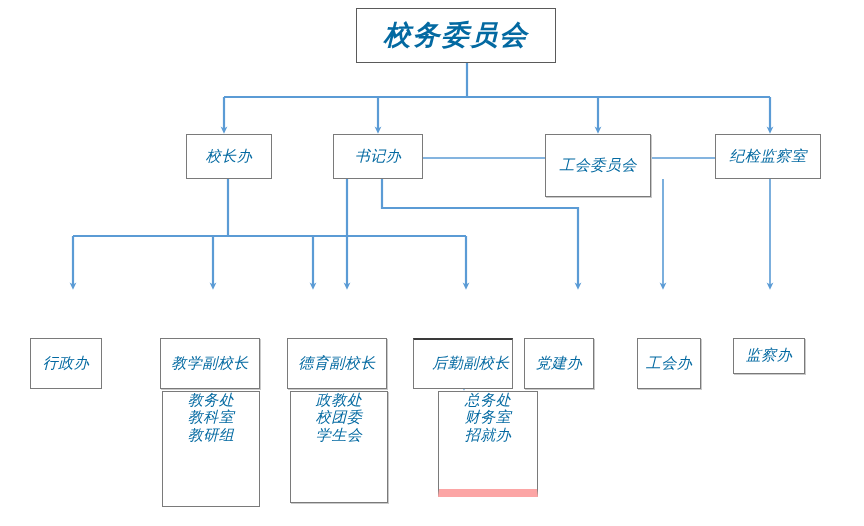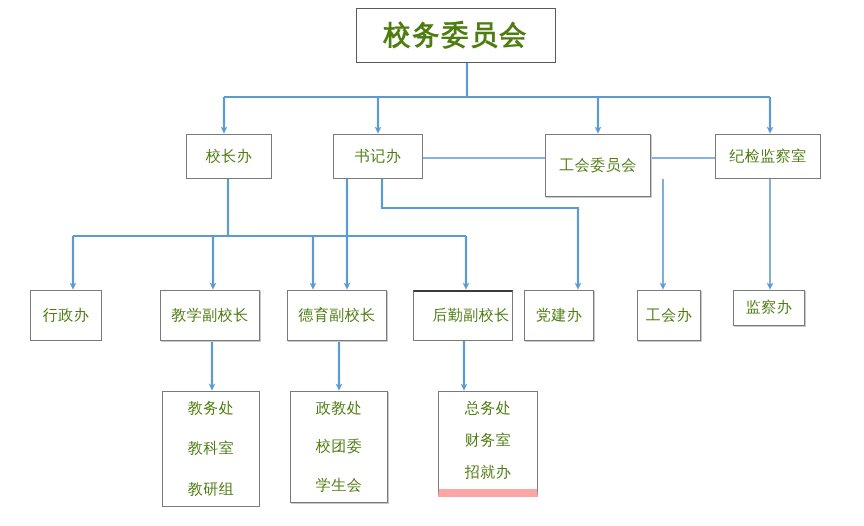--- a/index.html
+++ b/index.html
@@ -29,42 +29,44 @@
   .node {
     position: absolute;
     box-sizing: border-box;
     background: #ffffff;
     border: 1px solid #7a7a7a;
     display: flex;
     flex-direction: column;
     align-items: center;
     justify-content: center;
     text-align: center;
-    color: #4d7c0f;
+    color: #0369a1;
     font-family: "Liberation Serif", "DejaVu Serif", serif;
     line-height: 1.15;
     letter-spacing: 0.5px;
     z-index: 2;
+    font-style: italic;
   }
   .node.root {
     font-size: 27px;
     font-weight: 700;
     border-color: #5a5a5a;
     letter-spacing: 2px;
   }
   .node.level2 {
     font-size: 15px;
   }
   .node.level3 {
     font-size: 15px;
+    margin-top: 48px;
   }
   .node.leafgroup {
     font-size: 15px;
-    justify-content: space-between;
-    padding: 8px 0;
+    justify-content: flex-start;
+    padding: 0 0;
   }
   .node.shadow-soft {
     box-shadow: 1px 1px 0 0 #c9c9c9;
   }
   .node.shadow-dark {
     border-top: 2px solid #3a3a3a;
     padding-left: 16px;
   }
   .node.shadow-bottom {
     border-bottom: 8px solid #fca5a5;

